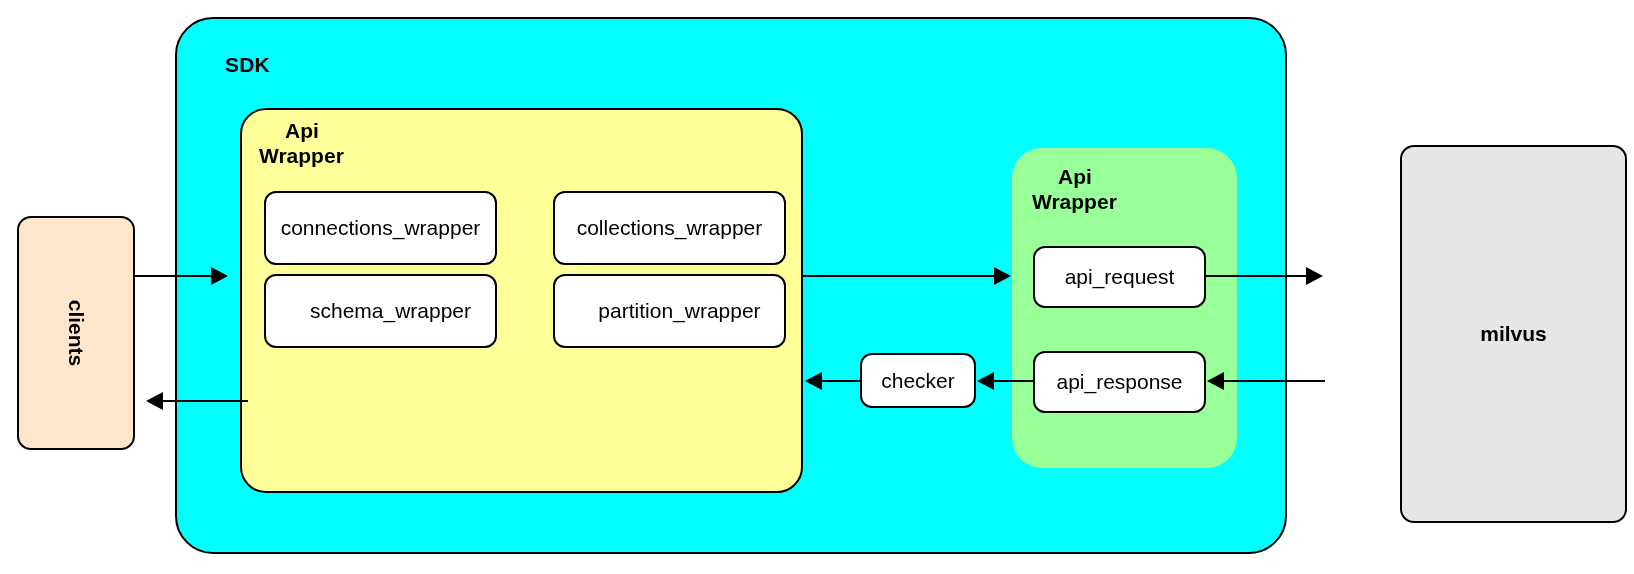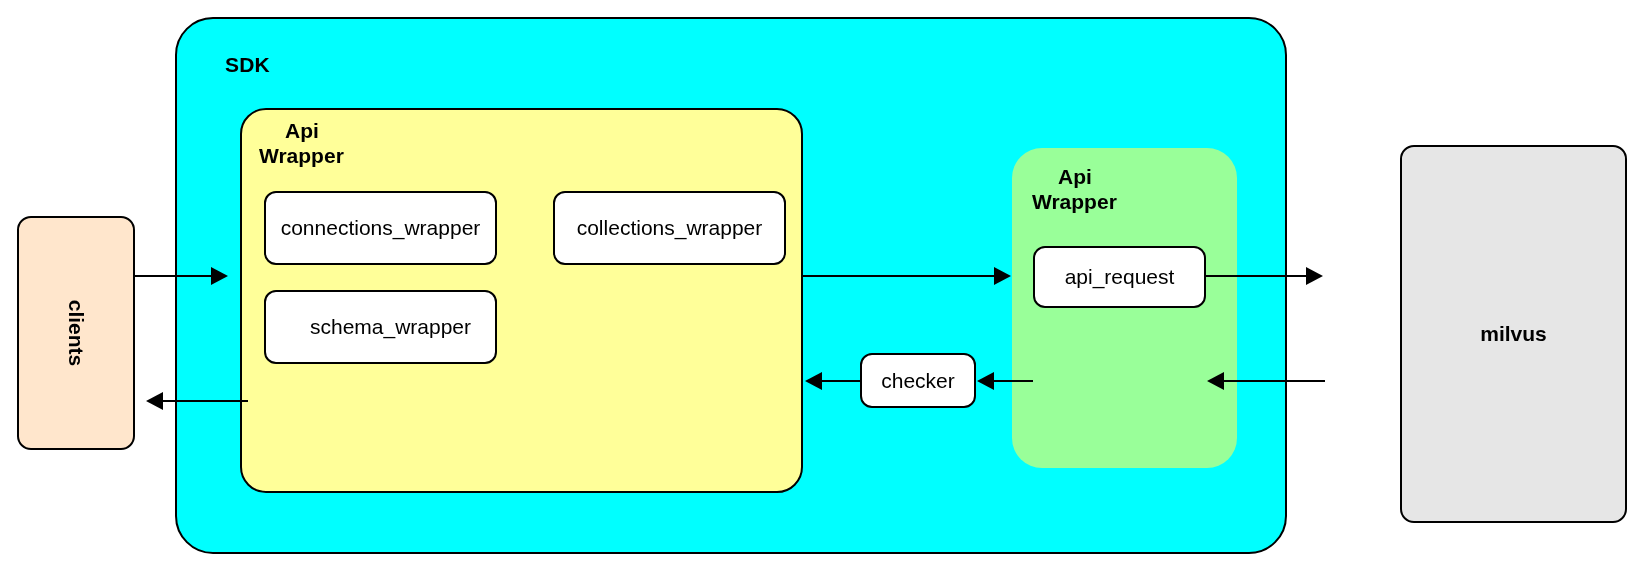--- a/index.html
+++ b/index.html
@@ -105,21 +105,21 @@
     font-size: 21px;
     font-weight: normal;
     white-space: nowrap;
   }
 
   
   .w-node { width: 233px; height: 74px; }
   .col-a { left: 264px; }
   .col-b { left: 553px; }
   .row-1 { top: 191px; }
-  .row-2 { top: 290px; padding-left: 20px; }
+  .row-2 { top: 274px; padding-left: 20px; }
   .row-3 { top: 383px; }
 
   
   .g-node { left: 1033px; width: 173px; height: 62px; }
   .g-row-1 { top: 246px; }
   .g-row-2 { top: 351px; }
 
   
   .node-checker {
     left: 860px;
@@ -198,31 +198,37 @@
 
   <div class="box node w-node col-a row-1">
     <span>connections_wrapper</span>
   </div>
   <div class="box node w-node col-b row-1">
     <span>collections_wrapper</span>
   </div>
   <div class="box node w-node col-a row-2">
     <span>schema_wrapper</span>
   </div>
+  <div class="box node w-node col-b row-2">
+    <span>partition_wrapper</span>
+  </div>
 
   <div class="box container-gateway">
     <span class="container-label">
       <span class="lbl-line1">Api</span>
       <span class="lbl-line2">Wrapper</span>
     </span>
   </div>
 
   <div class="box node g-node g-row-1">
     <span>api_request</span>
   </div>
+  <div class="box node g-node g-row-2">
+    <span>api_response</span>
+  </div>
 
   <div class="box node node-checker">
     <span>checker</span>
   </div>
 
   <div class="conn" style="left:135px; top:275px; width:78px;"></div>
   <div class="arrowhead arrow-right" style="left:211px; top:267px;"></div>
 
   <div class="conn" style="left:802px; top:275px; width:193px;"></div>
   <div class="arrowhead arrow-right" style="left:994px; top:267px;"></div>

